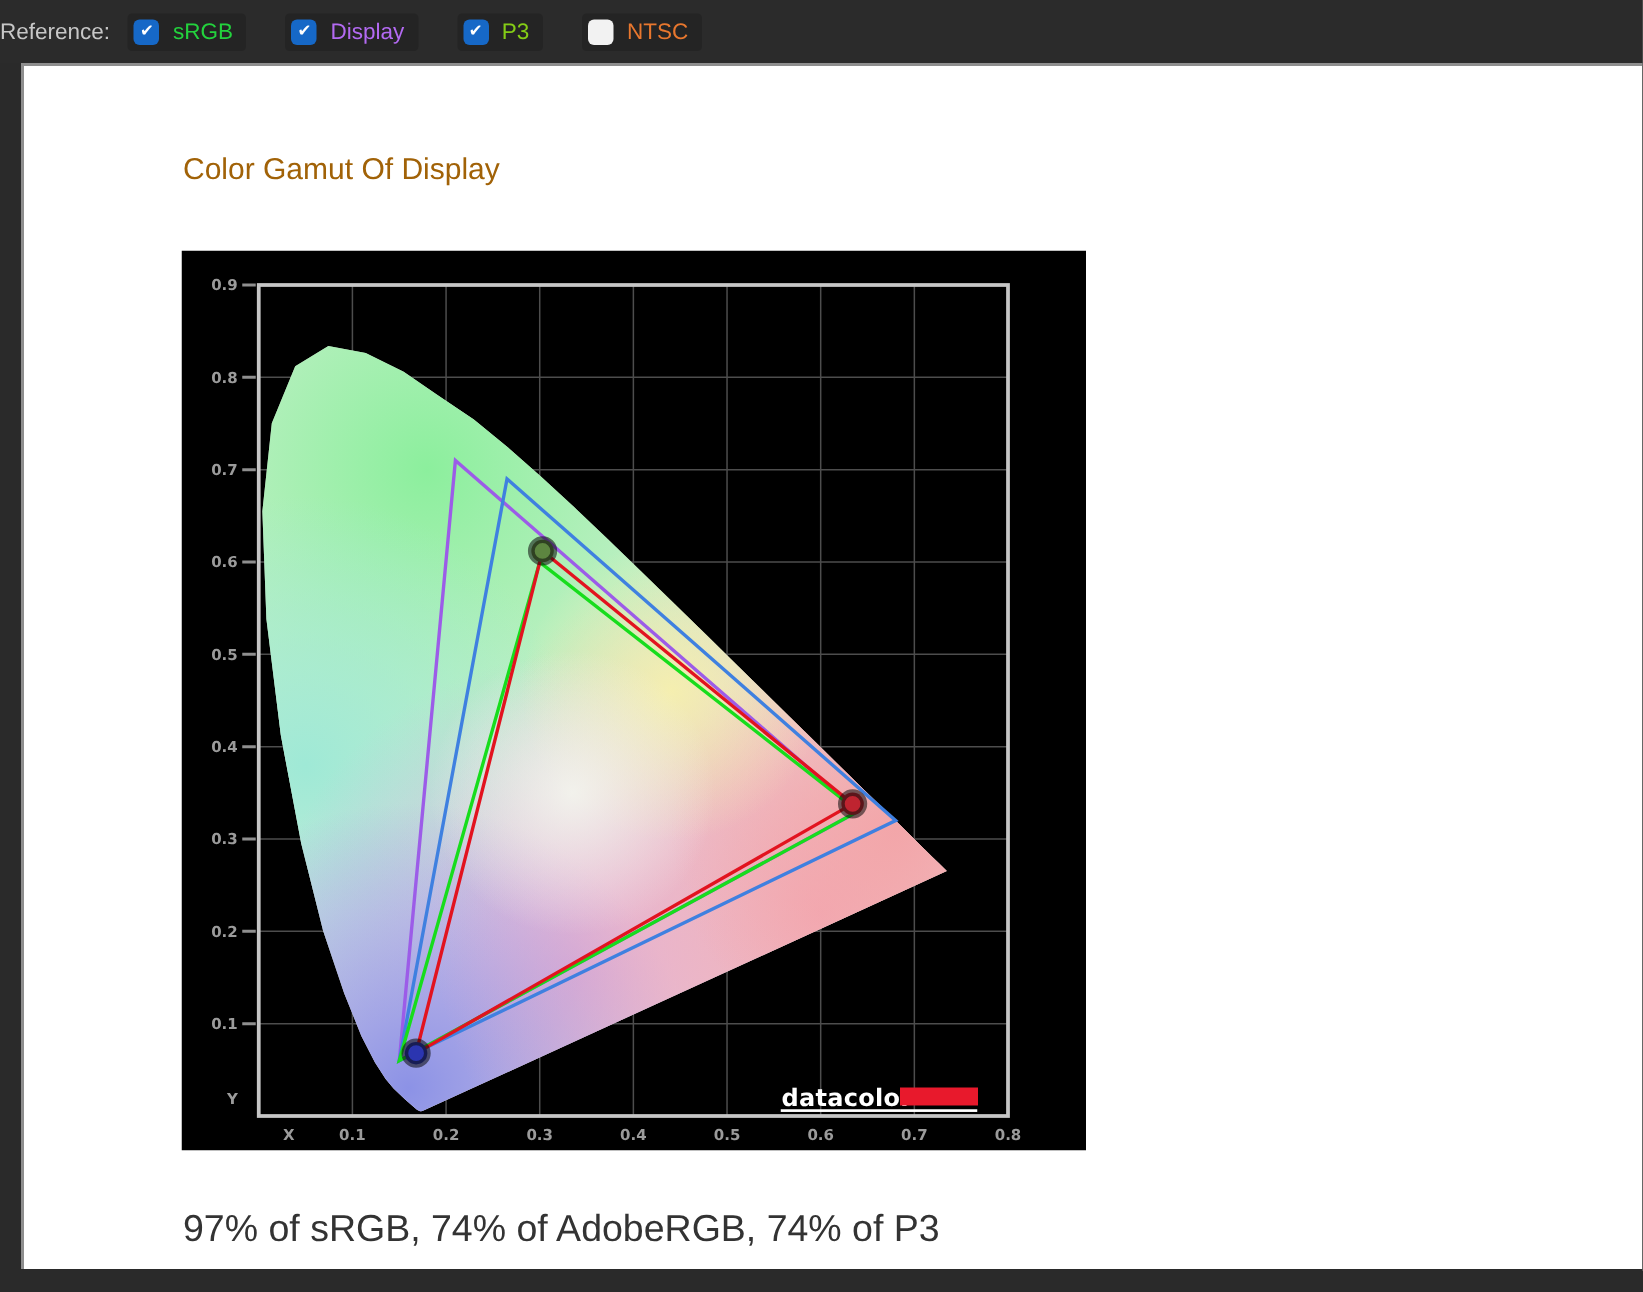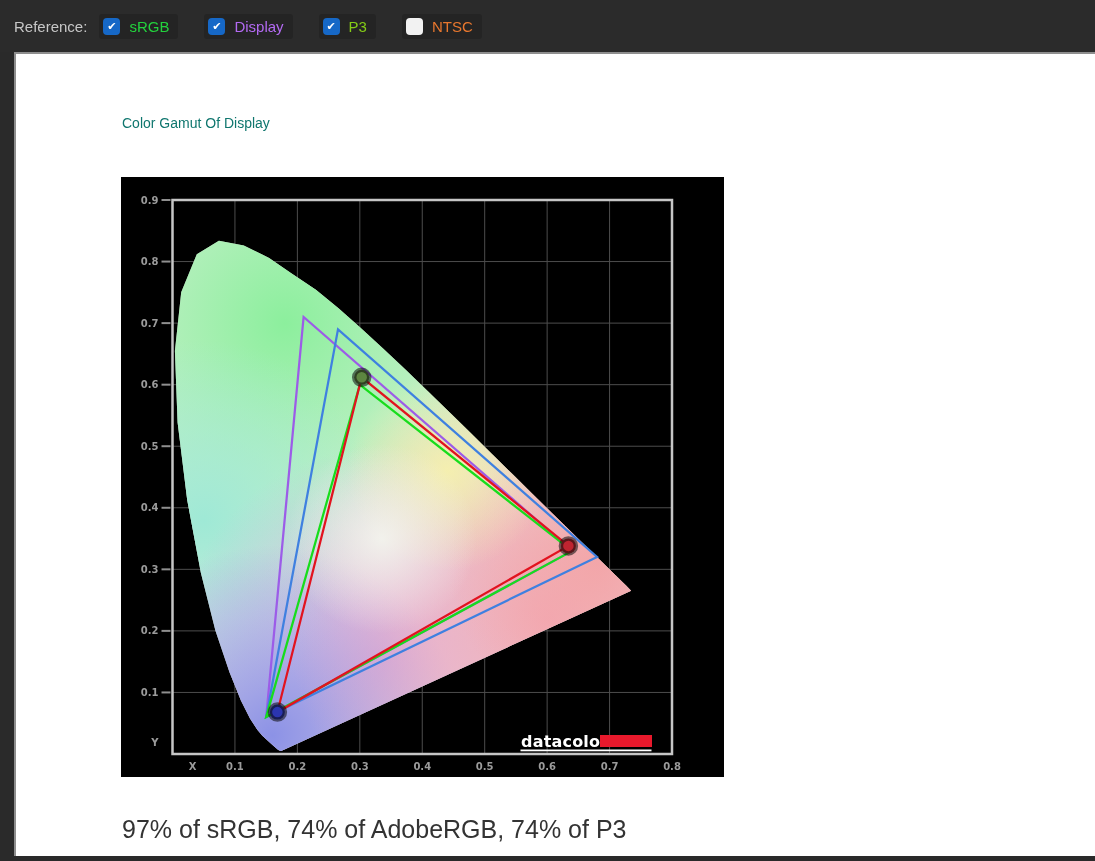--- a/index.html
+++ b/index.html
@@ -1,32 +1,32 @@
 <!DOCTYPE html>
 <html><head>
 <meta charset="utf-8">
 <style>
   html,body{margin:0;padding:0;background:#2b2b2b;}
   .app{width:1095px;height:861px;background:#2a2a2a;overflow:hidden;position:relative;
        font-family:"Liberation Sans",sans-serif;}
   
-  .topbar{height:52px;background:#2b2b2b;display:flex;align-items:center;
-          padding-left:14px;font-size:15px;box-sizing:border-box;}
+  .topbar{height:42px;background:#2b2b2b;display:flex;align-items:center;
+          padding-left:0;font-size:15px;box-sizing:border-box;}
   .ref-label{color:#c7c7c7;margin-right:12px;}
   .ref-group{display:flex;align-items:center;gap:9px;background:rgba(0,0,0,0.16);
              border-radius:3px;padding:4px 9px 4px 4px;margin-right:26px;}
   .checkbox{width:17px;height:17px;border-radius:4px;display:flex;align-items:center;
             justify-content:center;font-size:11px;line-height:1;cursor:pointer;flex:0 0 auto;}
   .checkbox.checked{background:#1668c7;color:#ffffff;}
   .checkbox.unchecked{background:#f2f2f2;color:transparent;}
   .coverage{background:rgba(0,0,0,0.16);border-radius:3px;padding:4px 9px;white-space:nowrap;}
   
   .panel{margin-left:14px;height:804px;background:#ffffff;border-top:2px solid #8e8e8e;
          border-left:2px solid #8e8e8e;box-sizing:border-box;}
-  .title{margin:58px 0 0 106px;font-size:14px;font-weight:400;color:#0f766e;line-height:23px;}
+  .title{margin:58px 0 0 106px;font-size:20px;font-weight:400;color:#a16207;line-height:23px;}
   .chart-wrap{margin:42px 0 0 105px;width:603px;height:600px;}
   .summary{margin:38px 0 0 106px;font-size:25px;color:#333333;}
 </style>
 </head>
 <body>
 
 <div class="app">
 
   <header class="topbar">
     <span class="ref-label">Reference:</span>

